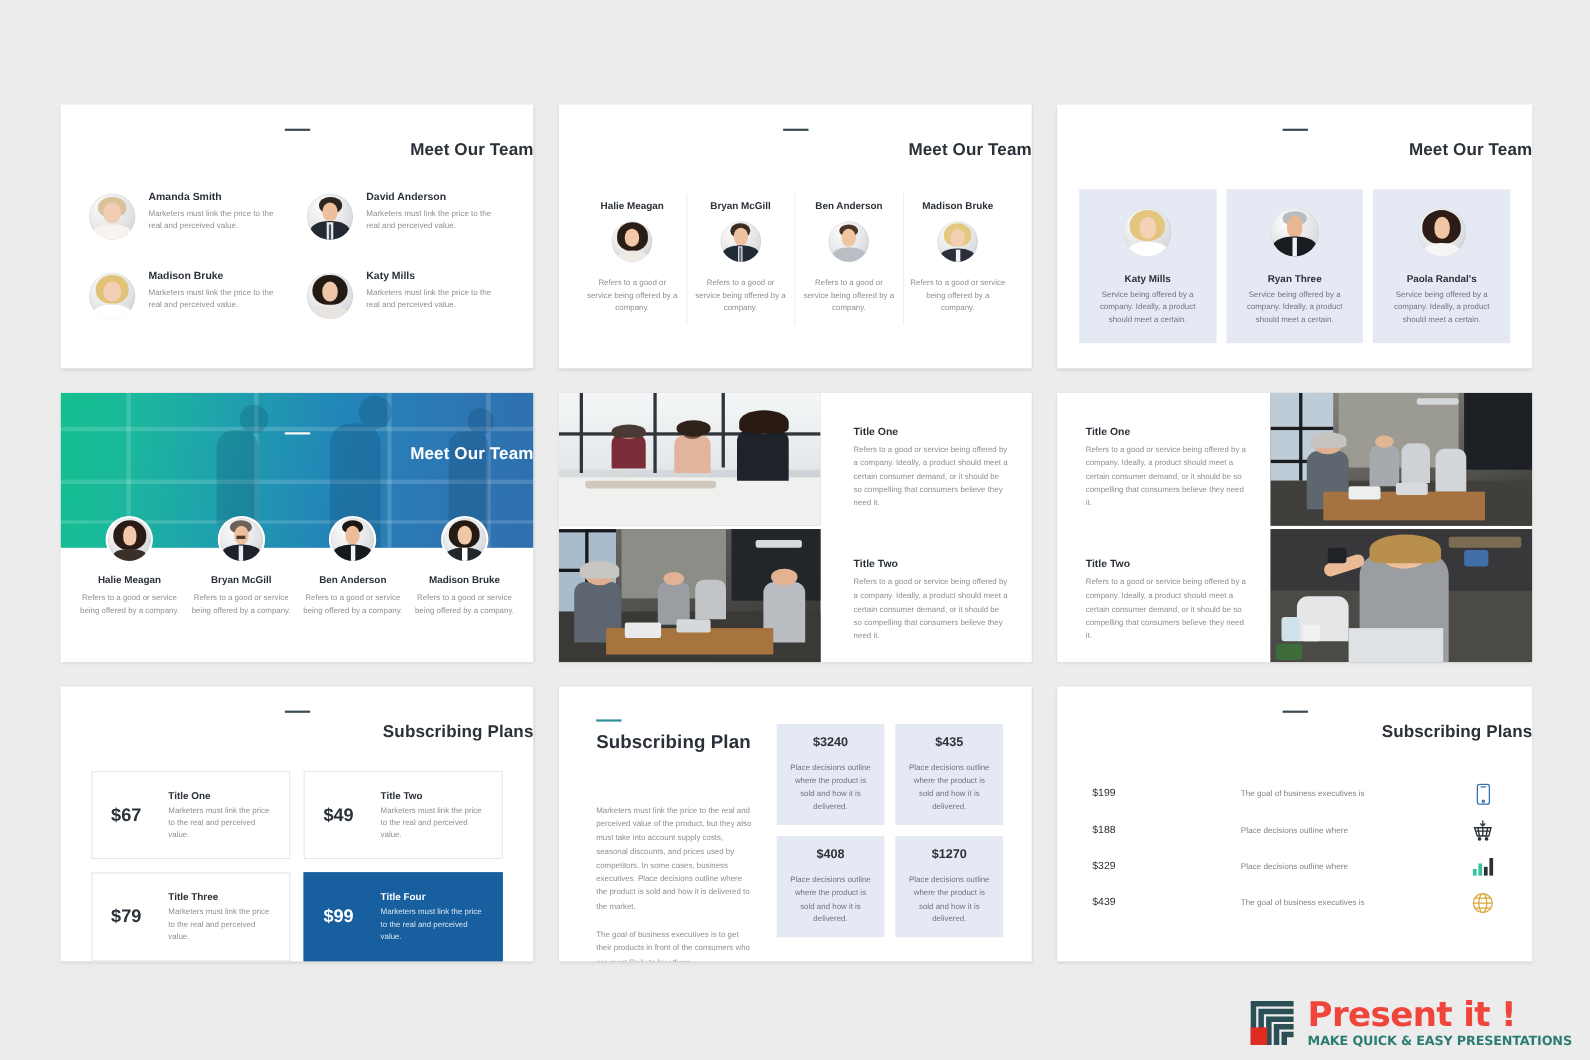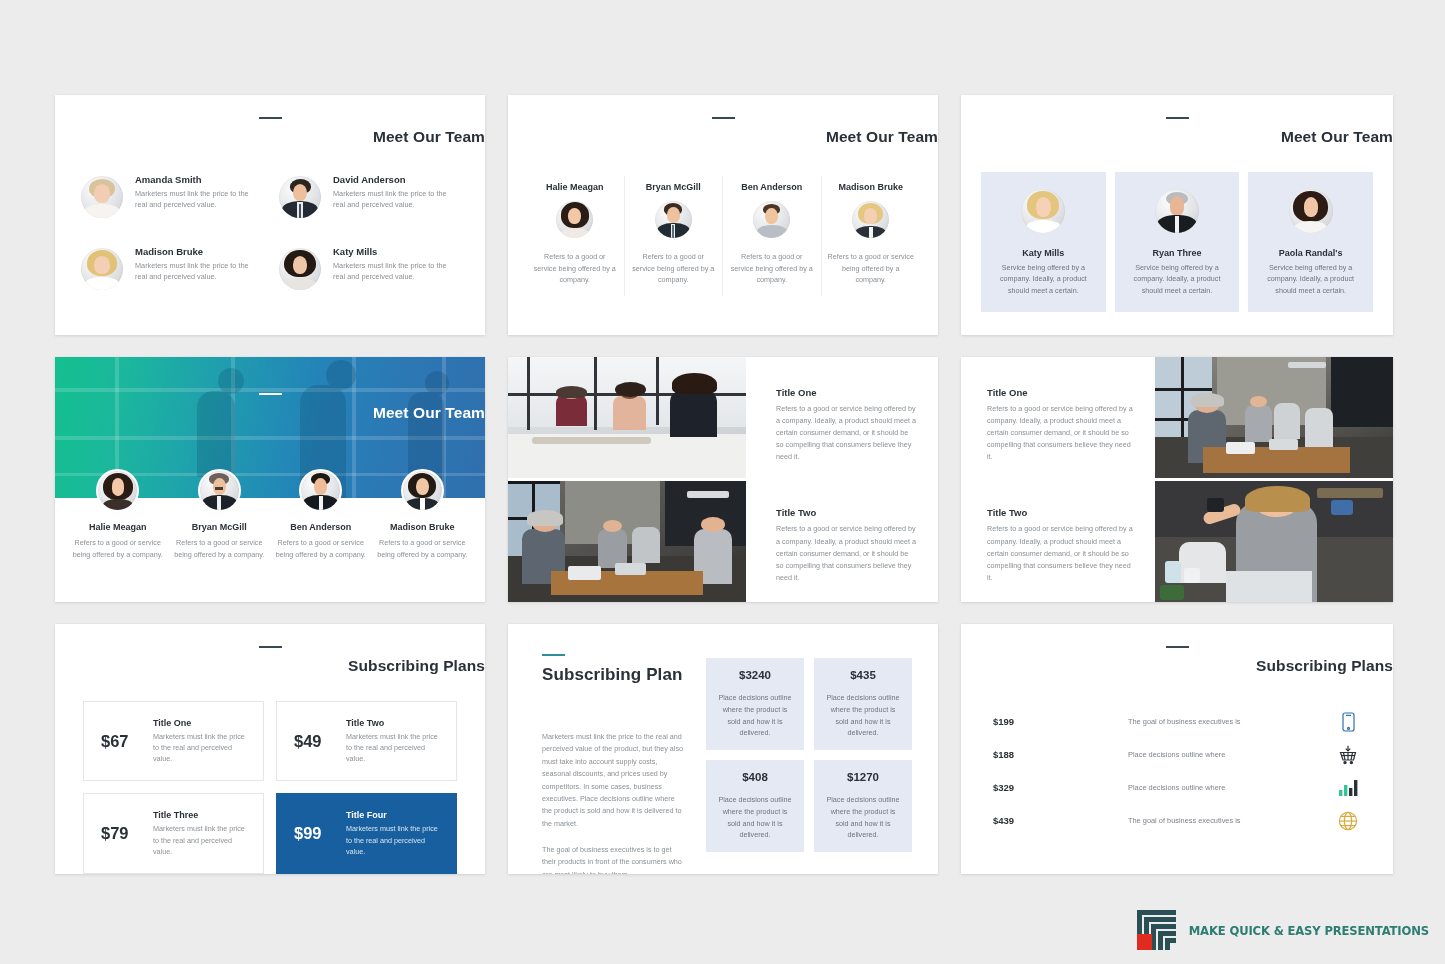--- a/index.html
+++ b/index.html
@@ -162,21 +162,21 @@
     padding: 8px 12px;
   }
   .s8-amt { font-size: 11.5px; font-weight: 700; color: #2b3138; margin-bottom: 11px; }
   .s8-txt { font-size: 7.2px; line-height: 1.6; color: #6f757d; }
 
   
   .s9-rows { margin-top: 30px; padding: 0 32px; }
   .s9-row {
     display: flex; align-items: center; height: 33px;
   }
-  .s9-price { font-size: 9.5px; font-weight: 700; color: #2b3138; width: 135px; flex: none; }
+  .s9-price { font-size: 9.5px; font-weight: 400; color: #2b3138; width: 135px; flex: none; }
   .s9-text { font-size: 7.4px; color: #7d838a; flex: 1; }
   .s9-icon { width: 26px; flex: none; display: flex; justify-content: center; }
 
   
   .logo {
     position: absolute; right: 16px; bottom: 10px;
     display: flex; align-items: center; gap: 9px;
   }
   .logo-mark { width: 47px; height: 47px; flex: none; }
   .logo-text { line-height: 1; }
@@ -684,17 +684,18 @@
       <svg width="47" height="47" viewBox="0 0 47 47">
         <path d="M4 3h39v5H9v35H4z" fill="#2a4f55"></path>
         <path d="M11 10h32v5H16v28h-5z" fill="#2a4f55"></path>
         <path d="M18 17h25v5H23v21h-5z" fill="#2a4f55"></path>
         <path d="M25 24h18v5H30v14h-5z" fill="#2a4f55"></path>
         <path d="M32 31h11v5H37v7h-5z" fill="#2a4f55"></path>
         <rect x="4" y="27" width="15" height="16" fill="#e02b20"></rect>
       </svg>
     </div>
     <div class="logo-text">
+      <div class="logo-main">Present it !</div>
       <div class="logo-sub">MAKE QUICK &amp; EASY PRESENTATIONS</div>
     </div>
   </div>
 
 </div>
 
 </body></html>

